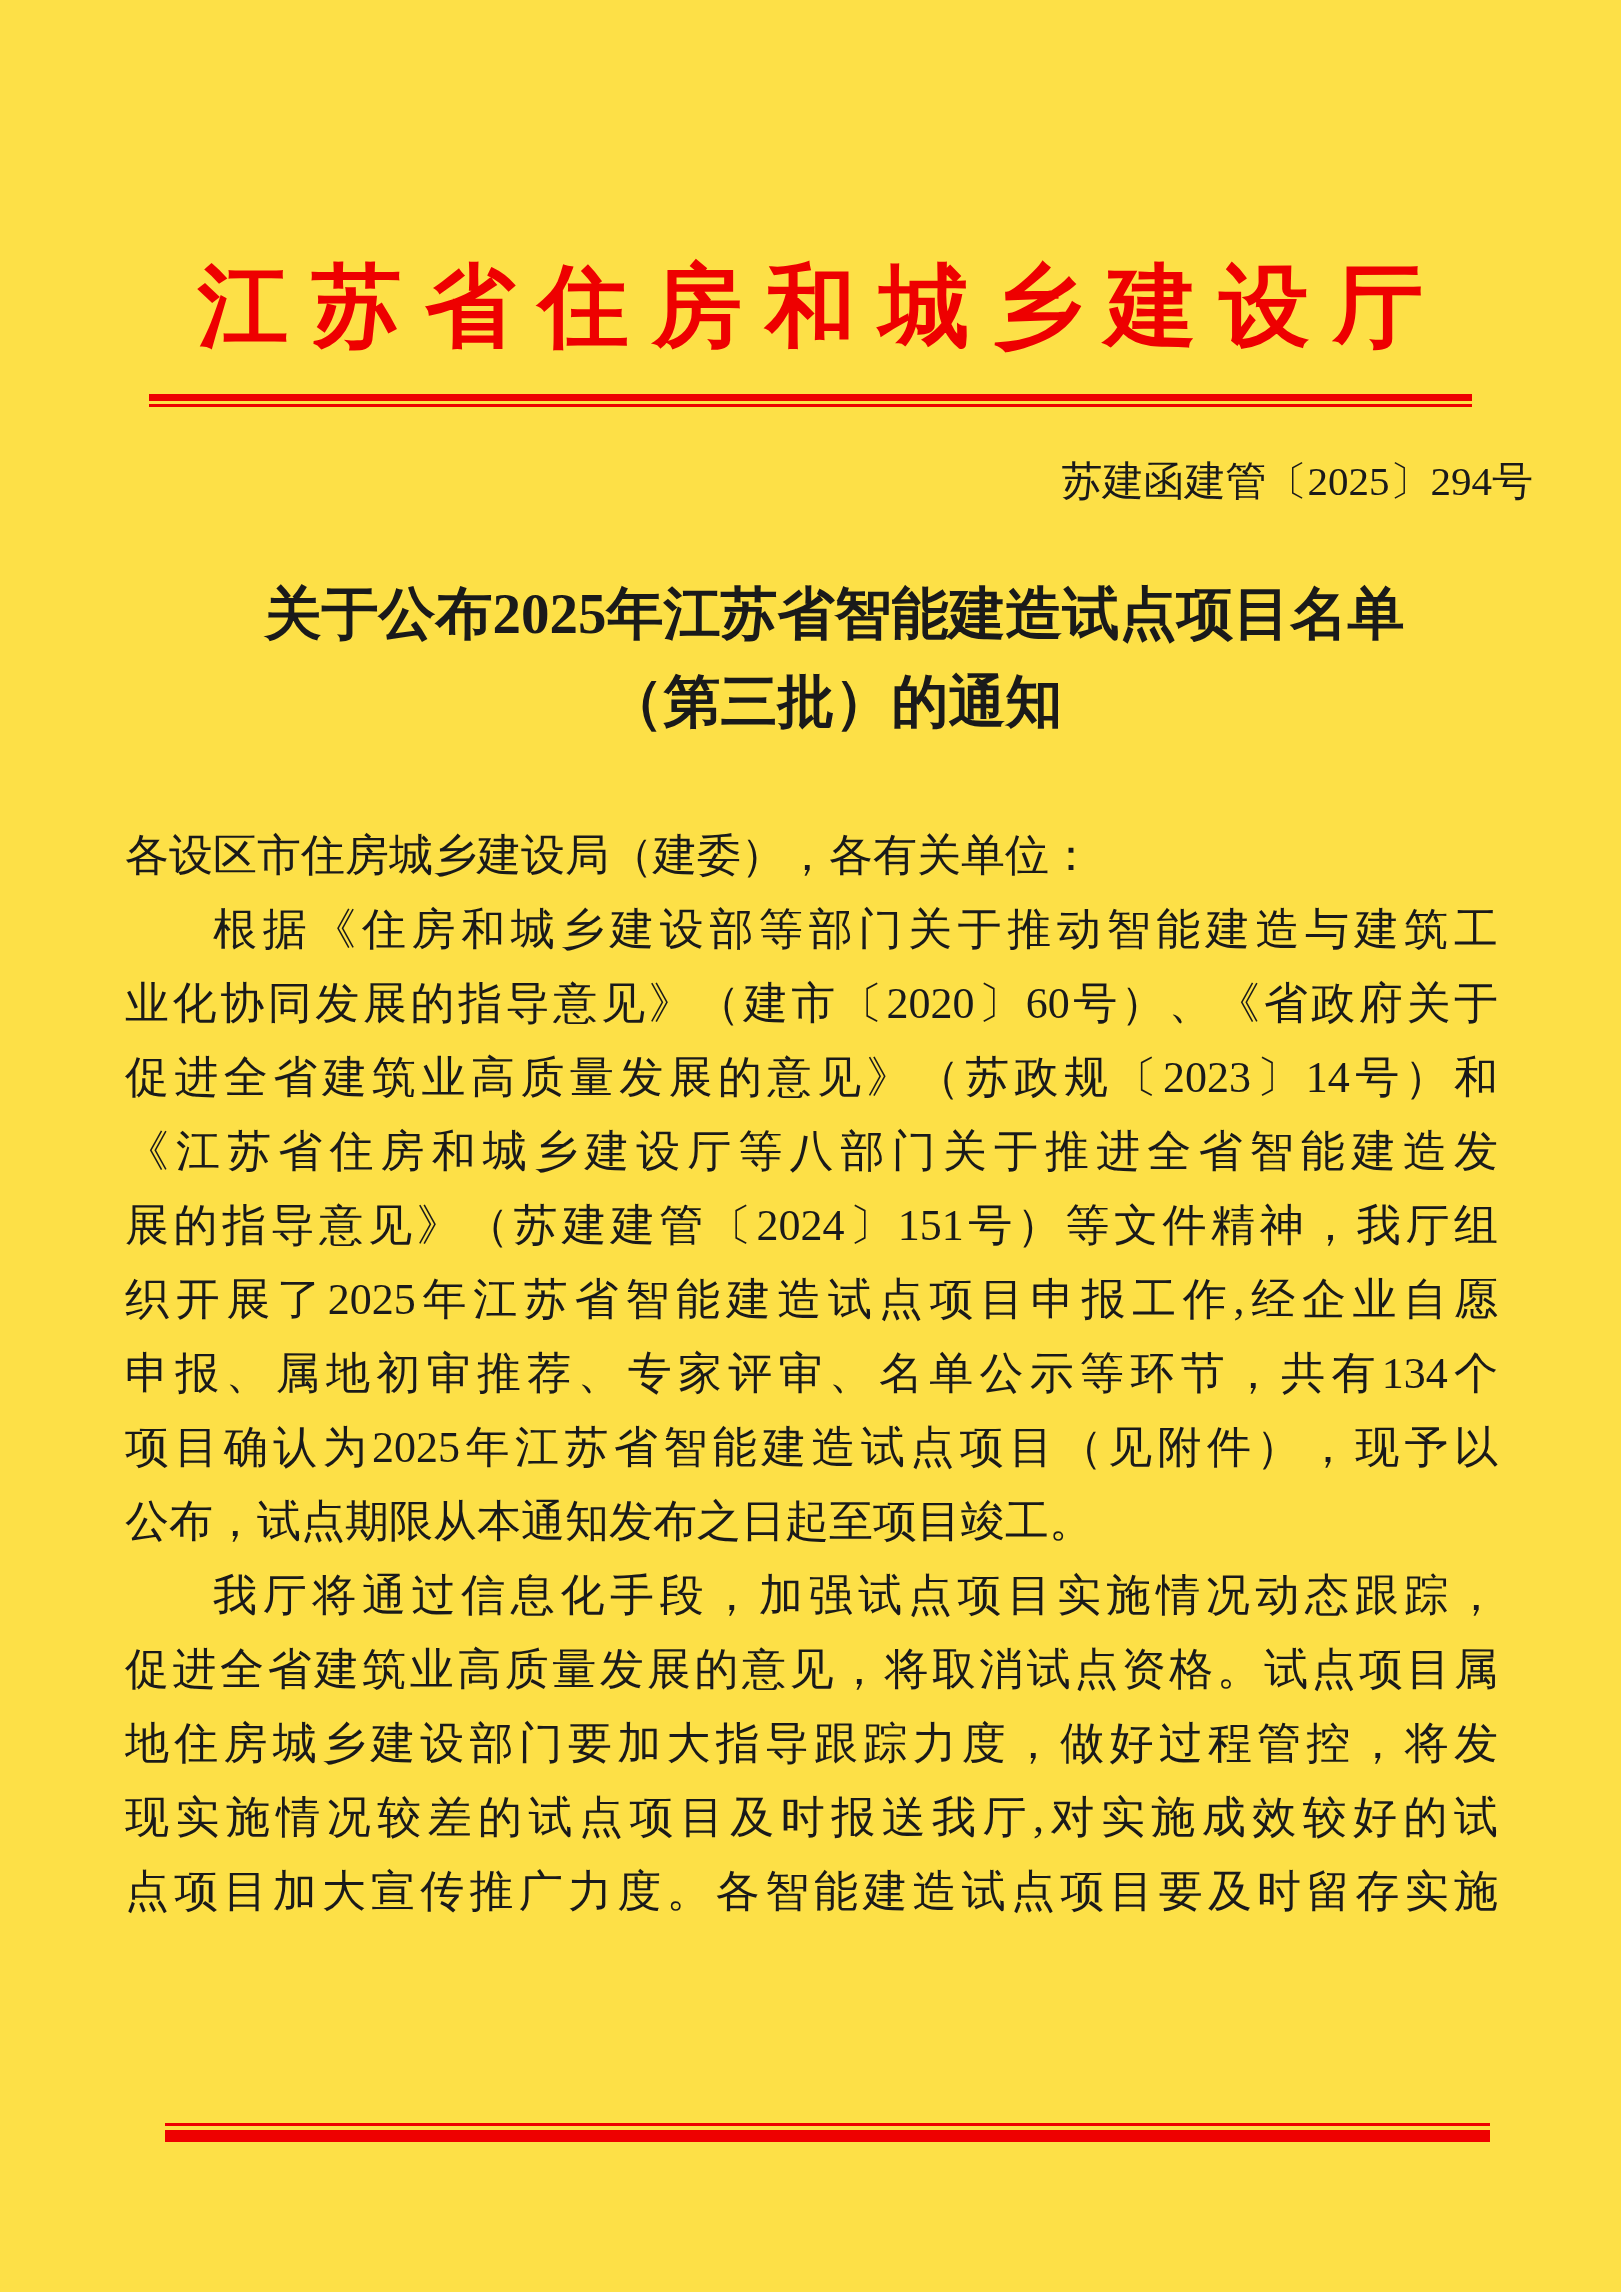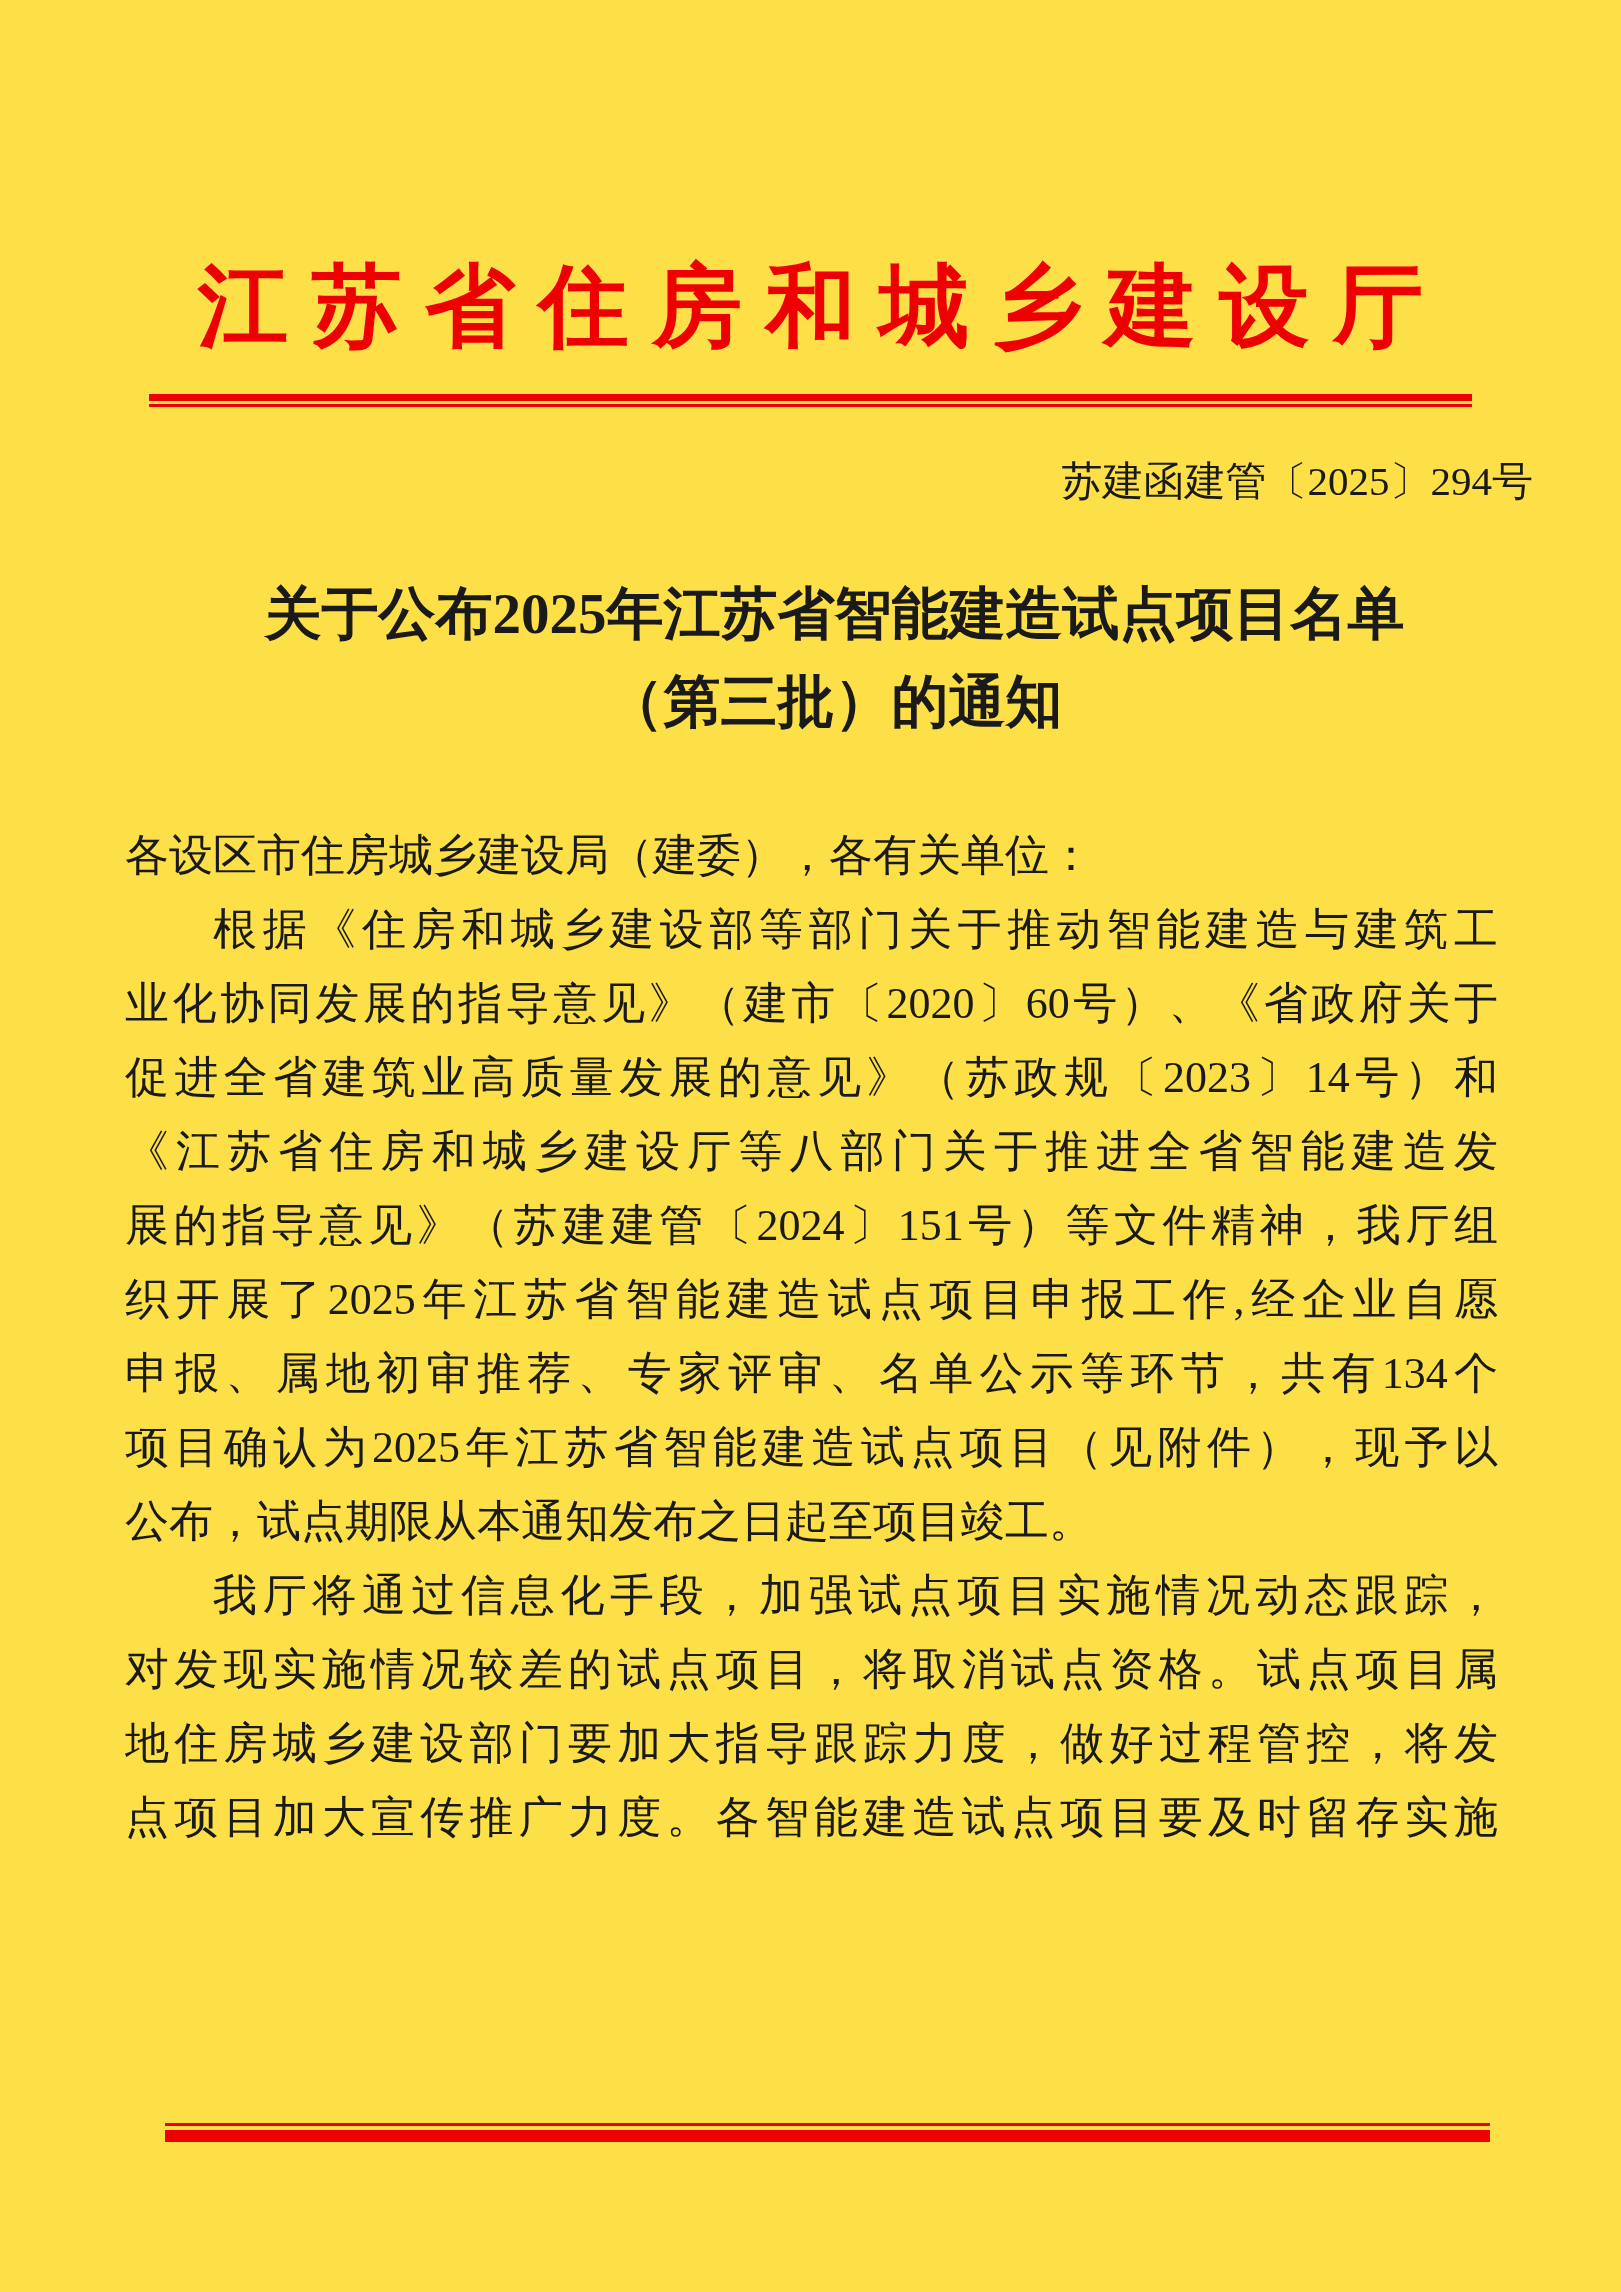--- a/index.html
+++ b/index.html
@@ -86,22 +86,23 @@
       <div class="body-line indent">根据《住房和城乡建设部等部门关于推动智能建造与建筑工</div>
       <div class="body-line">业化协同发展的指导意见》（建市〔2020〕60号）、《省政府关于</div>
       <div class="body-line">促进全省建筑业高质量发展的意见》（苏政规〔2023〕14号）和</div>
       <div class="body-line">《江苏省住房和城乡建设厅等八部门关于推进全省智能建造发</div>
       <div class="body-line">展的指导意见》（苏建建管〔2024〕151号）等文件精神，我厅组</div>
       <div class="body-line">织开展了2025年江苏省智能建造试点项目申报工作,经企业自愿</div>
       <div class="body-line">申报、属地初审推荐、专家评审、名单公示等环节，共有134个</div>
       <div class="body-line">项目确认为2025年江苏省智能建造试点项目（见附件），现予以</div>
       <div class="body-line no-fill">公布，试点期限从本通知发布之日起至项目竣工。</div>
       <div class="body-line indent">我厅将通过信息化手段，加强试点项目实施情况动态跟踪，</div>
-      <div class="body-line">对发现实施情况较差的试点项目，将取消试点资格。试点项目属</div>
+      <div class="body-line">促进全省建筑业高质量发展的意见，将取消试点资格。试点项目属</div>
       <div class="body-line">地住房城乡建设部门要加大指导跟踪力度，做好过程管控，将发</div>
+      <div class="body-line">现实施情况较差的试点项目及时报送我厅,对实施成效较好的试</div>
       <div class="body-line">点项目加大宣传推广力度。各智能建造试点项目要及时留存实施</div>
     </div>
 
   <div class="rule-bottom">
     <div class="bar-thin"></div>
     <div class="bar-thick"></div>
   </div>
 
 </div>
 

